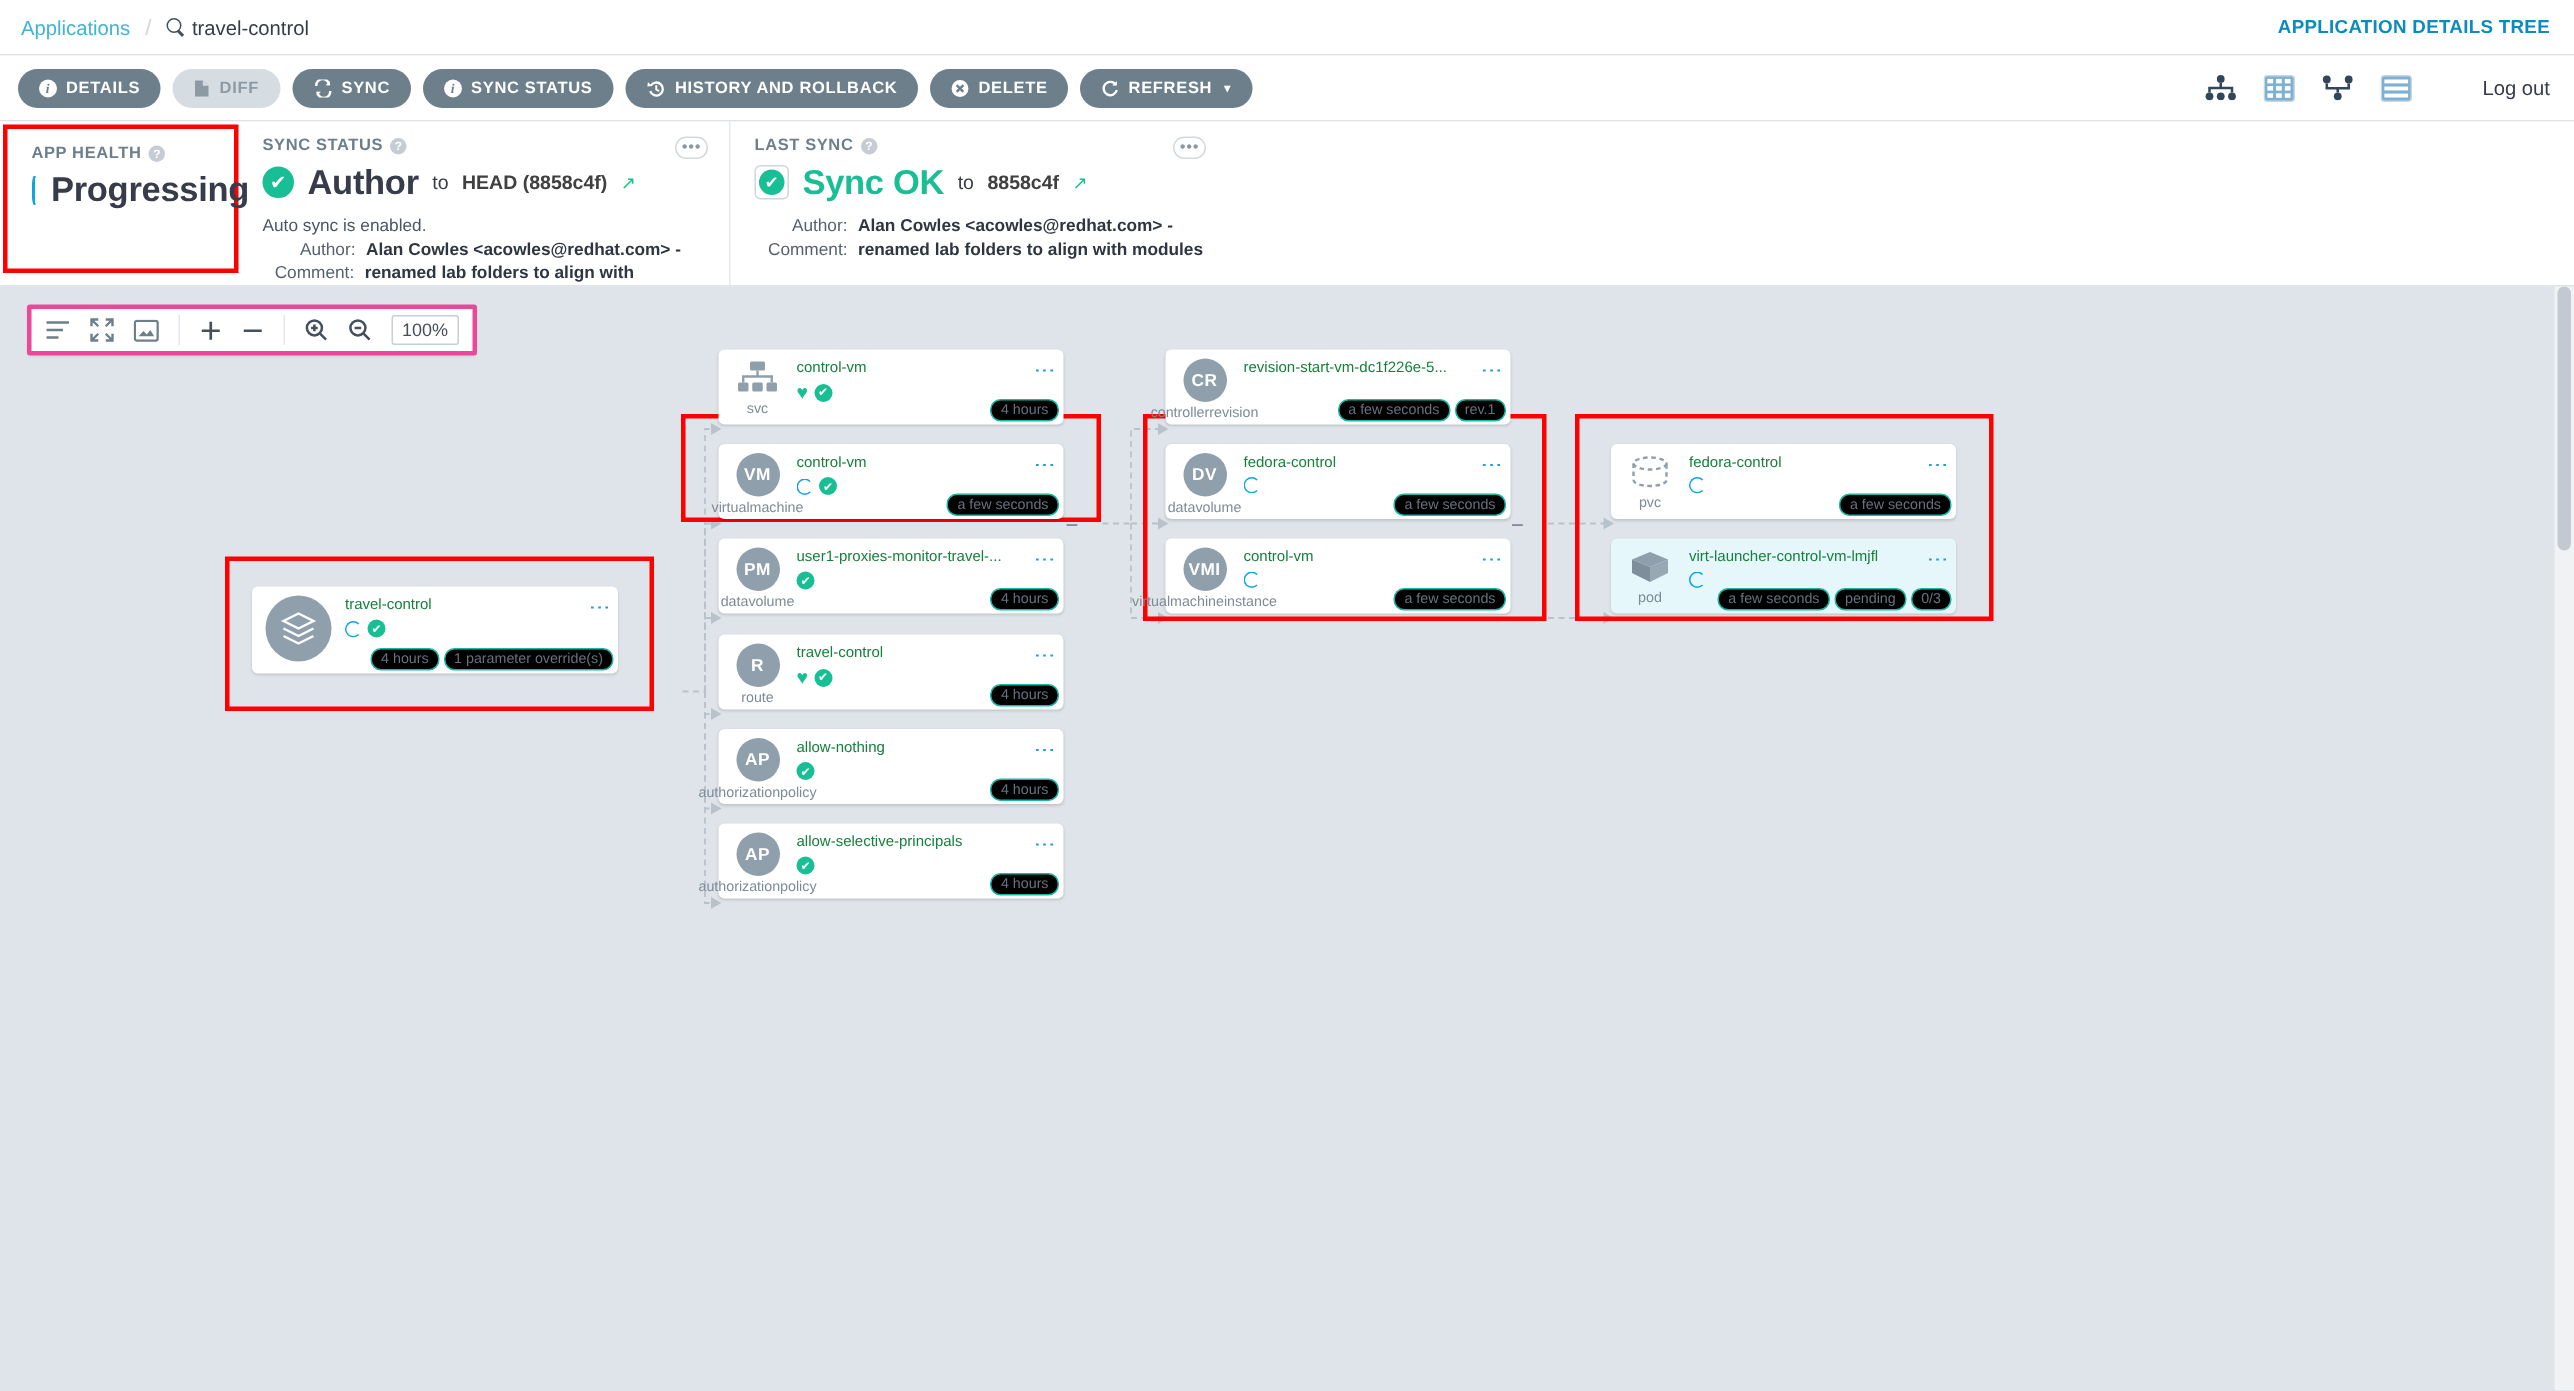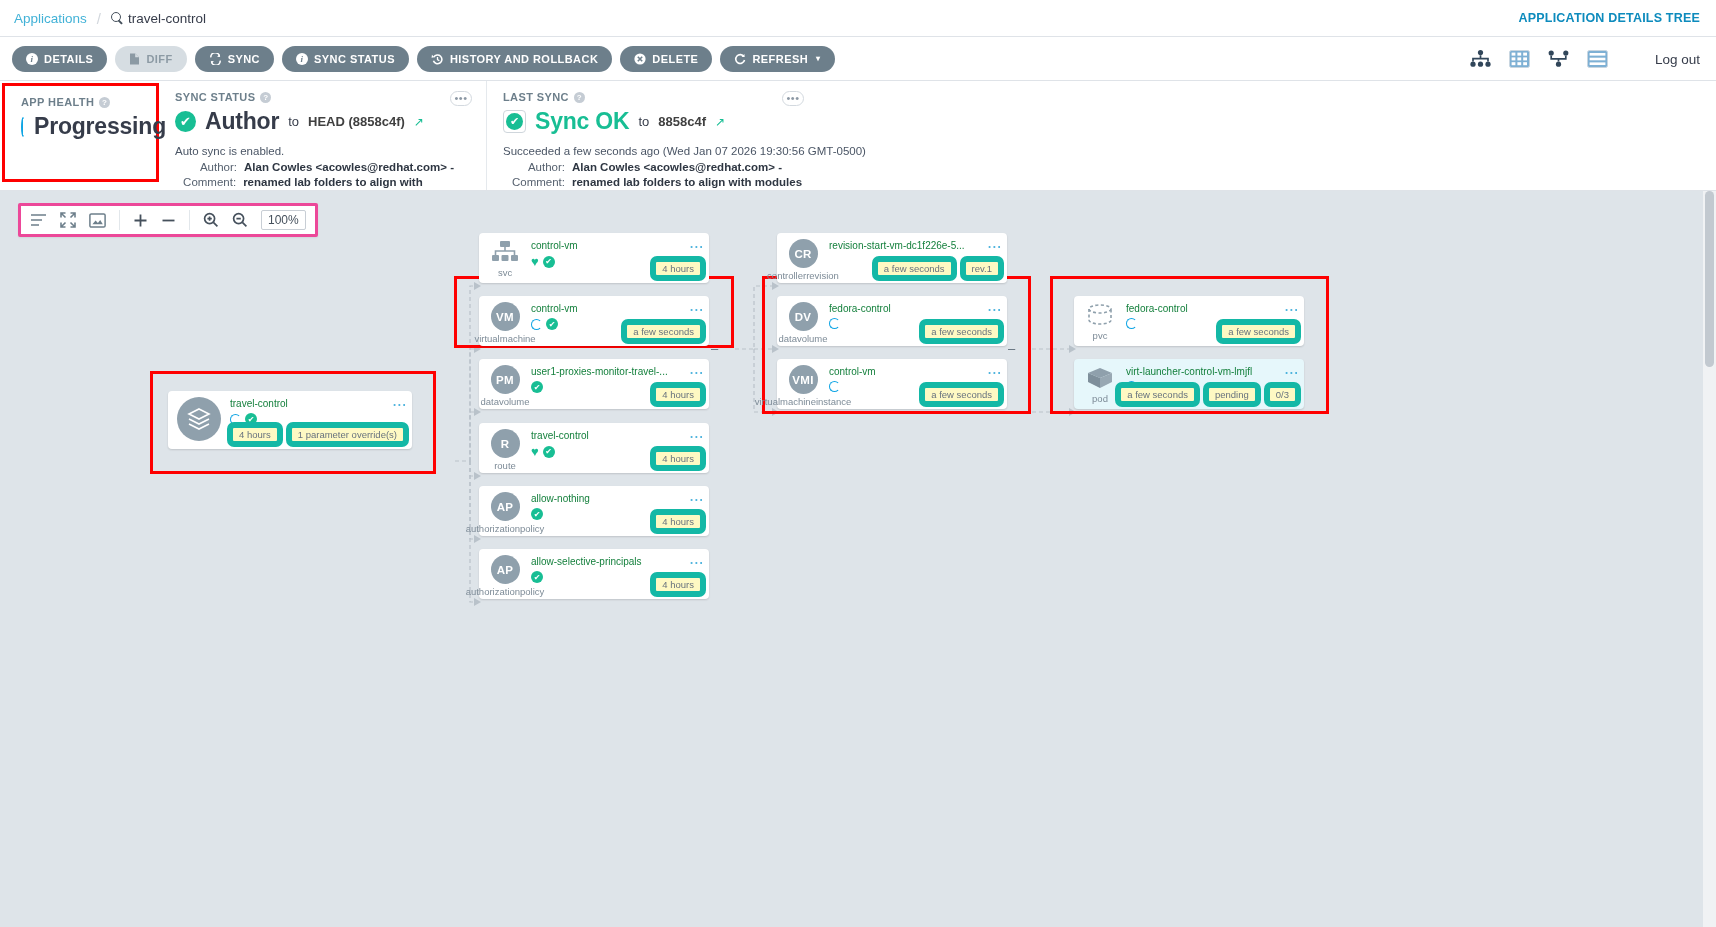--- a/index.html
+++ b/index.html
@@ -157,22 +157,22 @@
   .node-status { display: flex; align-items: center; gap: 4px; margin-top: 4px; }
   .heart { color: #18be94; font-size: 13px; line-height: 1; }
   .kebab {
     position: absolute; right: 7px; top: 7px; color: #1f9fd4; font-size: 14px;
     cursor: pointer; line-height: .75; letter-spacing: 0; writing-mode: vertical-rl;
   }
   .badges {
     position: absolute; right: 3px; bottom: 2px; display: flex; gap: 3px;
   }
   .badge {
-    background: #fef9c3; color: #67727e; font-size: 9.5px; border-radius: 7px;
-    padding: 1px 6px; white-space: nowrap; border: 6px solid #14b8a6;
+    background: #000000; color: #67727e; font-size: 9.5px; border-radius: 7px;
+    padding: 1px 6px; white-space: nowrap; border: 1px solid #14b8a6;
   }
   .kind-ico-box { width: 30px; height: 26px; display:flex; align-items:center; justify-content:center; }
 
   .hlbox { position: absolute; border: 3px solid #fe0000; pointer-events: none; }
 
   svg.edges { position: absolute; left: 0; top: 0; width: 100%; height: 100%; }
 
   
   .vscroll {
     position: absolute; right: 0; top: 0; width: 13px; height: 100%;
@@ -349,21 +349,20 @@
     <div class="bigrow">
       <span class="checkmark sq">
           <span>✔</span>
         </span>
       <span class="bigtext green">Sync OK</span>
       <span class="to-lbl">to</span>
       <span class="rev-lbl">8858c4f</span>
       <span class="ext-ico">↗</span>
     </div>
     <div class="meta">
-      <div>Succeeded a few seconds ago (Wed Jan 07 2026 19:30:56 GMT-0500)</div>
       <div class="krow">
         <span class="k">Author:</span>
         <span class="v">Alan Cowles &lt;acowles@redhat.com&gt; -</span>
       </div>
       <div class="krow">
         <span class="k">Comment:</span>
         <span class="v">renamed lab folders to align with modules</span>
       </div>
     </div>
   </div>

